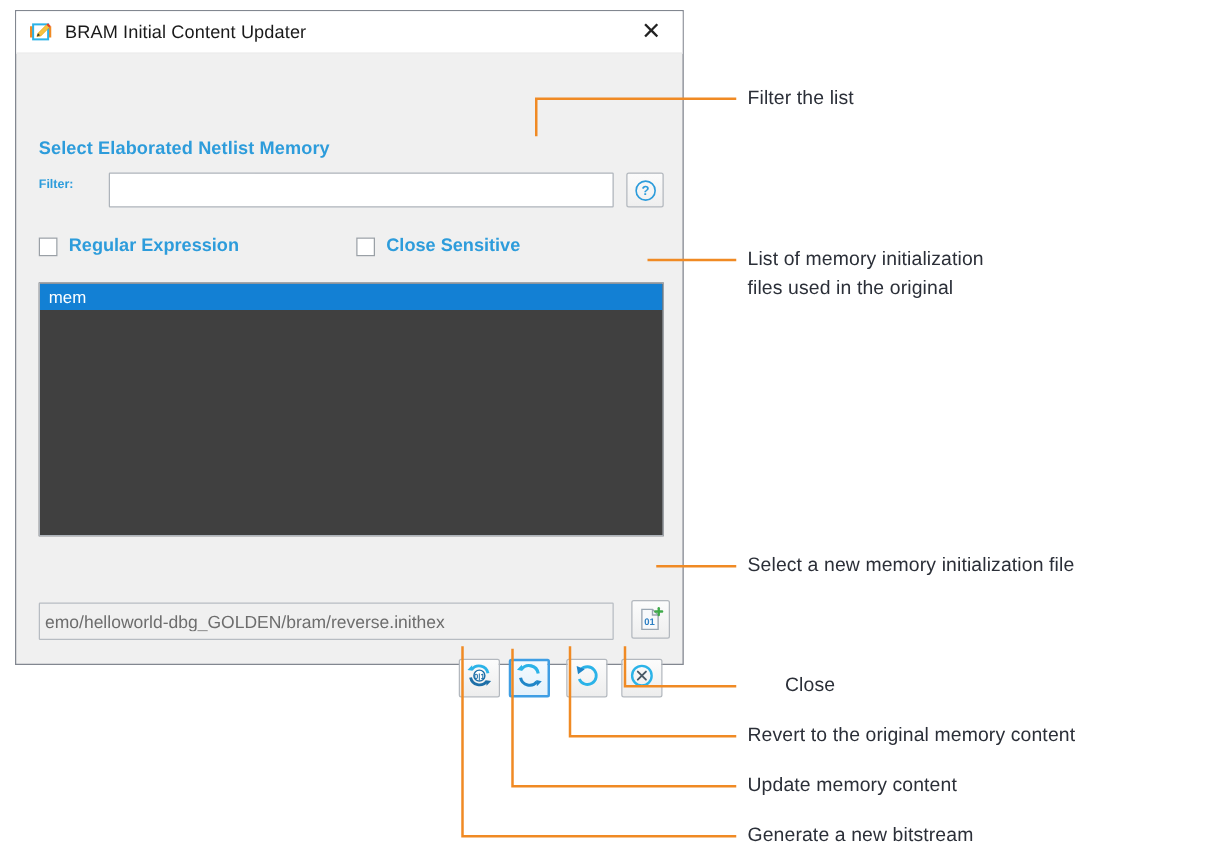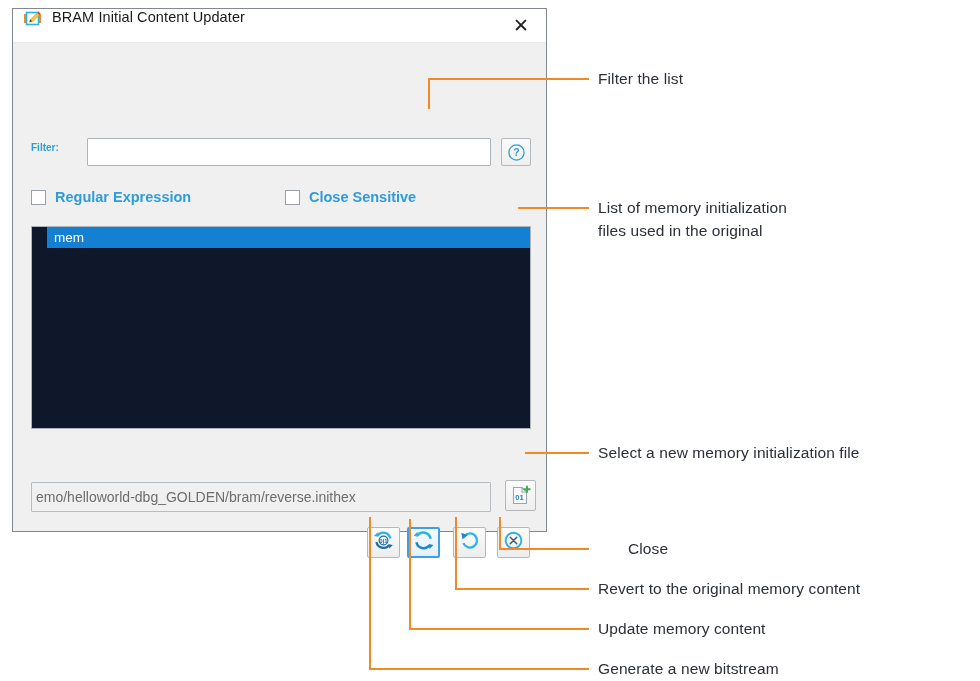--- a/index.html
+++ b/index.html
@@ -25,21 +25,21 @@
     height: 524px;
     background: #f0f0f0;
     border: 1px solid #828790;
     box-sizing: border-box;
   }
   #titlebar {
     height: 34px;
     background: #ffffff;
     border-bottom: 1px solid #e8e8e8;
     display: flex;
-    align-items: flex-start;
+    align-items: center;
     padding: 0 4px 0 10px;
     box-sizing: border-box;
   }
   #app-icon {
     width: 20px;
     height: 20px;
     flex: 0 0 20px;
     margin-right: 9px;
     position: relative;
   }
@@ -144,25 +144,24 @@
     white-space: nowrap;
   }
 
   
   #memlist {
     position: absolute;
     left: 18px;
     top: 183px;
     width: 500px;
     height: 203px;
-    background: #0f172a;
+    background: #404040;
     border: 1px solid #aeb4bb;
     box-sizing: border-box;
     overflow: hidden;
-    padding-left: 15px;
   }
   .mem-item {
     height: 21px;
     line-height: 21px;
     padding-left: 7px;
     font-size: 13.5px;
     color: #1a1a1a;
   }
   .mem-item.selected {
     background: #1380d4;
@@ -260,20 +259,21 @@
         <path d="M14.2 3.8 L16.4 6.0 L17.6 4.8 L15.4 2.6 Z" fill="#e8402c"></path>
         <path d="M6.5 13.2 L7.4 10.6 L9.0 12.2 Z" fill="#333333"></path>
       </svg>
     </span>
     <span id="title-text">BRAM Initial Content Updater</span>
     <span id="close-btn">✕</span>
   </div>
 
   <div id="dialog-body">
 
+    <div class="sec-label" style="left:18px; top:68px;">Select Elaborated Netlist Memory</div>
 
     <div id="filter-label">Filter:</div>
 
     <input id="filter-input" type="text" value="" style="">
 
     <div id="help-btn">
       <svg width="19" height="19" viewBox="0 0 19 19">
         <circle cx="9.5" cy="9.5" r="7.6" fill="none" stroke="#2d9cdb" stroke-width="1.3"></circle>
         <text x="9.5" y="13.4" text-anchor="middle" font-family="Liberation Sans, sans-serif" font-size="10.5" font-weight="bold" fill="#2d9cdb">?</text>
       </svg>

